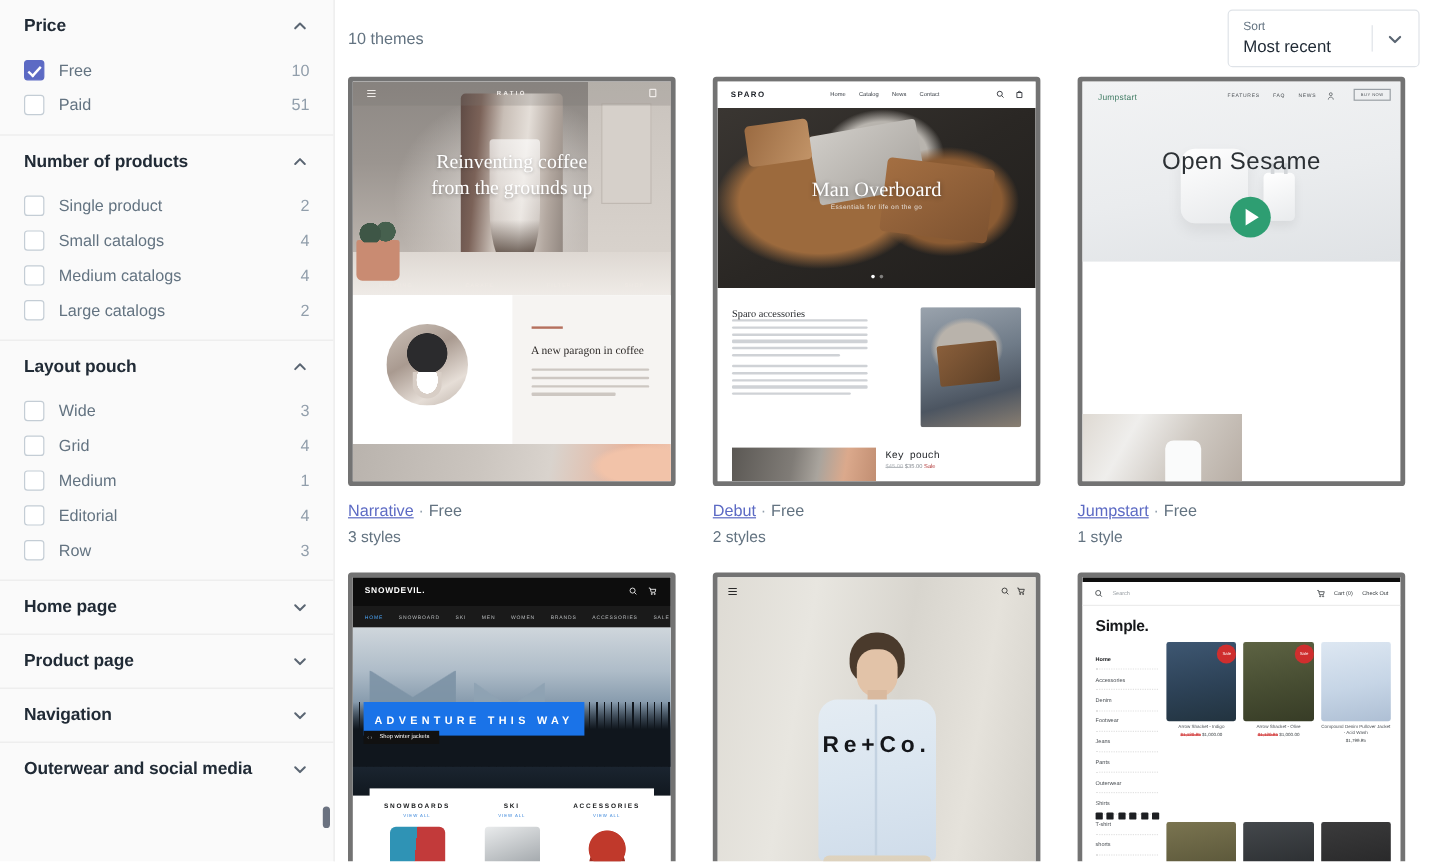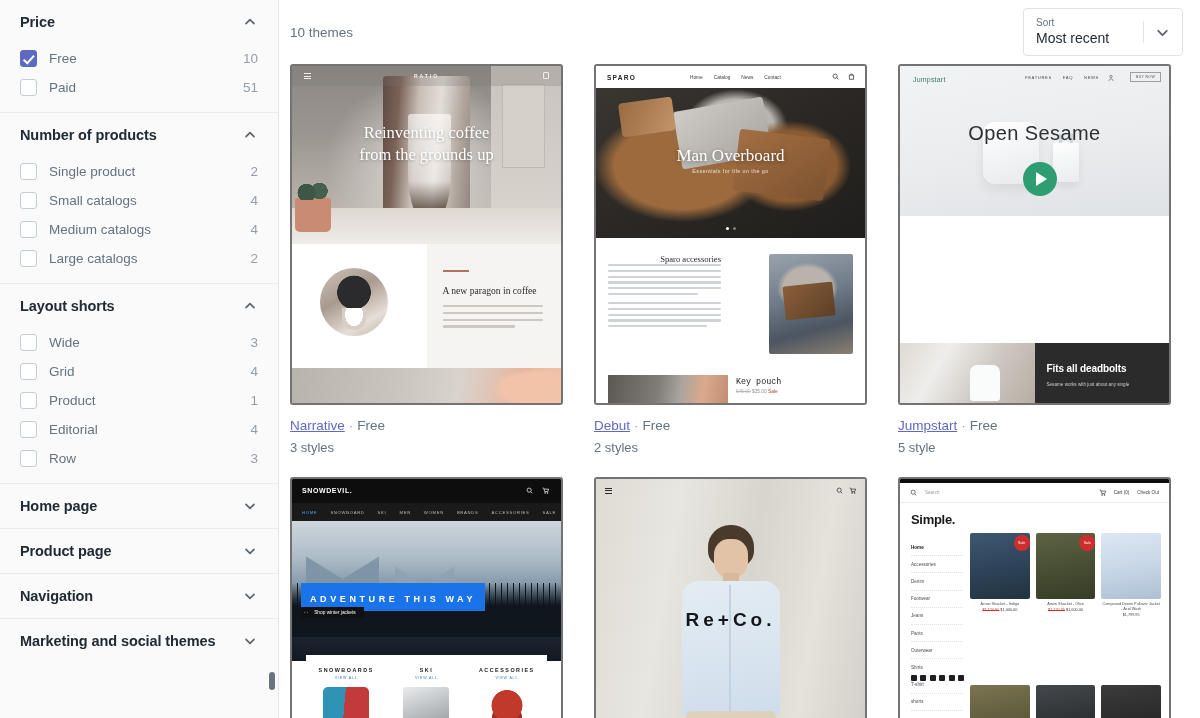--- a/index.html
+++ b/index.html
@@ -157,21 +157,21 @@
     display: grid;
     grid-template-columns: repeat(3, 273px);
     column-gap: 31px;
     row-gap: 22px;
     padding: 0 0 0 11px;
   }
   .card { width: 273px; }
   .thumb {
     width: 273px;
     height: 341px;
-    border: 2px solid #737373;
+    border: 4px solid #737373;
     border-radius: 3px;
     overflow: hidden;
     background: #fff;
     position: relative;
     cursor: pointer;
   }
   .card-meta { padding-top: 12px; }
   .meta-line1 { font-size: 13.5px; line-height: 18px; white-space: nowrap; }
   .theme-link {
     color: #5c6ac4;
@@ -316,21 +316,21 @@
                font-family:"Liberation Serif", serif; font-size:17px; color:#fff;
                text-shadow:0 1px 4px rgba(0,0,0,.45); }
   .db-hero-s { position:absolute; left:0; right:0; top:80px; text-align:center;
                font-size:5.4px; color:#ece8e4; letter-spacing:.4px; opacity:.92; }
   .db-dots { position:absolute; left:0; right:0; bottom:8px; display:flex; justify-content:center; gap:4px; }
   .db-dots i { width:3px; height:3px; border-radius:50%; background:#fff; display:block; }
   .db-dots i.off { background:rgba(255,255,255,.42); }
 
   .db-body { position:absolute; left:0; top:172px; width:100%; bottom:0; background:#fff; }
   .db-col { position:absolute; left:12px; top:16px; width:113px; }
-  .db-h3 { font-family:"Liberation Serif", serif; font-size:8.6px; color:#23262a; margin-bottom:0;text-align:right; }
+  .db-h3 { font-family:"Liberation Serif", serif; font-size:8.6px; color:#23262a; margin-bottom:0; }
   .db-p div { height:2.2px; background:#cfd2d6; margin-bottom:3.6px; border-radius:1px; }
   .db-img {
     position:absolute; right:12px; top:16px; width:84px; height:100px;
     background:
       radial-gradient(ellipse 48% 34% at 46% 34%, #b9b3ab 0 60%, rgba(185,179,171,0) 75%),
       linear-gradient(165deg,#9aa3ad 0%,#6f7b88 42%,#4c5561 72%,#8a7f72 100%);
     border-radius:2px;
   }
   .db-img::after{
     content:""; position:absolute; left:18%; top:30%; width:60%; height:34%;
@@ -544,41 +544,41 @@
             </div>
             <div class="opt-row">
               <span class="cb"></span>
               <span class="opt-label">Large catalogs</span>
               <span class="opt-count">2</span>
             </div>
           </div>
         </div>
         <div class="filter-section">
           <div class="section-head">
-            <div class="section-title">Layout shorts</div>
+            <div class="section-title">Layout pouch</div>
             <span class="chev">
               <svg viewBox="0 0 20 20" fill="none" stroke="currentColor" stroke-width="2.1" stroke-linecap="round" stroke-linejoin="round">
                 <path d="M5 12l5-5 5 5"></path>
               </svg>
             </span>
           </div>
           <div class="opt-list">
             <div class="opt-row">
               <span class="cb"></span>
               <span class="opt-label">Wide</span>
               <span class="opt-count">3</span>
             </div>
             <div class="opt-row">
               <span class="cb"></span>
               <span class="opt-label">Grid</span>
               <span class="opt-count">4</span>
             </div>
             <div class="opt-row">
               <span class="cb"></span>
-              <span class="opt-label">Product</span>
+              <span class="opt-label">Medium</span>
               <span class="opt-count">1</span>
             </div>
             <div class="opt-row">
               <span class="cb"></span>
               <span class="opt-label">Editorial</span>
               <span class="opt-count">4</span>
             </div>
             <div class="opt-row">
               <span class="cb"></span>
               <span class="opt-label">Row</span>
@@ -611,21 +611,21 @@
             <div class="section-title">Navigation</div>
             <span class="chev">
               <svg viewBox="0 0 20 20" fill="none" stroke="currentColor" stroke-width="2.1" stroke-linecap="round" stroke-linejoin="round">
                 <path d="M5 8l5 5 5-5"></path>
               </svg>
             </span>
           </div>
         </div>
         <div class="filter-section">
           <div class="section-head">
-            <div class="section-title">Marketing and social themes</div>
+            <div class="section-title">Outerwear and social media</div>
             <span class="chev">
               <svg viewBox="0 0 20 20" fill="none" stroke="currentColor" stroke-width="2.1" stroke-linecap="round" stroke-linejoin="round">
                 <path d="M5 8l5 5 5-5"></path>
               </svg>
             </span>
           </div>
         </div>
       </div>
     <div id="sb-track">
       <div id="sb-thumb"></div>
@@ -797,32 +797,28 @@
               <svg class="js-user" viewBox="0 0 20 24" fill="none" stroke="currentColor" stroke-width="2">
                   <circle cx="10" cy="7" r="4"></circle>
                   <path d="M3 22c0-4 3.5-7 7-7s7 3 7 7"></path>
                 </svg>
               <span class="js-btn">BUY NOW</span>
             </div>
             <div class="js-h1">Open Sesame</div>
             <div class="js-play"></div>
             <div class="js-bot">
               <div class="js-bot-l"></div>
-              <div class="js-bot-r">
-                <div class="js-bot-h">Fits all deadbolts</div>
-                <div class="js-bot-p">Sesame works with just about any single</div>
-              </div>
             </div>
           </div>
         </div>
         <div class="card-meta">
           <div class="meta-line1">
             <a class="theme-link">Jumpstart</a><span class="meta-sep">·</span><span class="meta-price">Free</span>
           </div>
-          <div class="meta-styles">5 style</div>
+          <div class="meta-styles">1 style</div>
         </div>
       </div>
 
       <div class="card">
         <div class="thumb">
           <div class="t-inner">
             <div class="sd-top">
               <span class="sd-logo">SNOWDEVIL.</span>
               <svg class="sd-ic" style="right:28px;width:7px;height:7px" viewBox="0 0 20 20" fill="none" stroke="currentColor" stroke-width="2">
                   <circle cx="9" cy="9" r="6"></circle>

